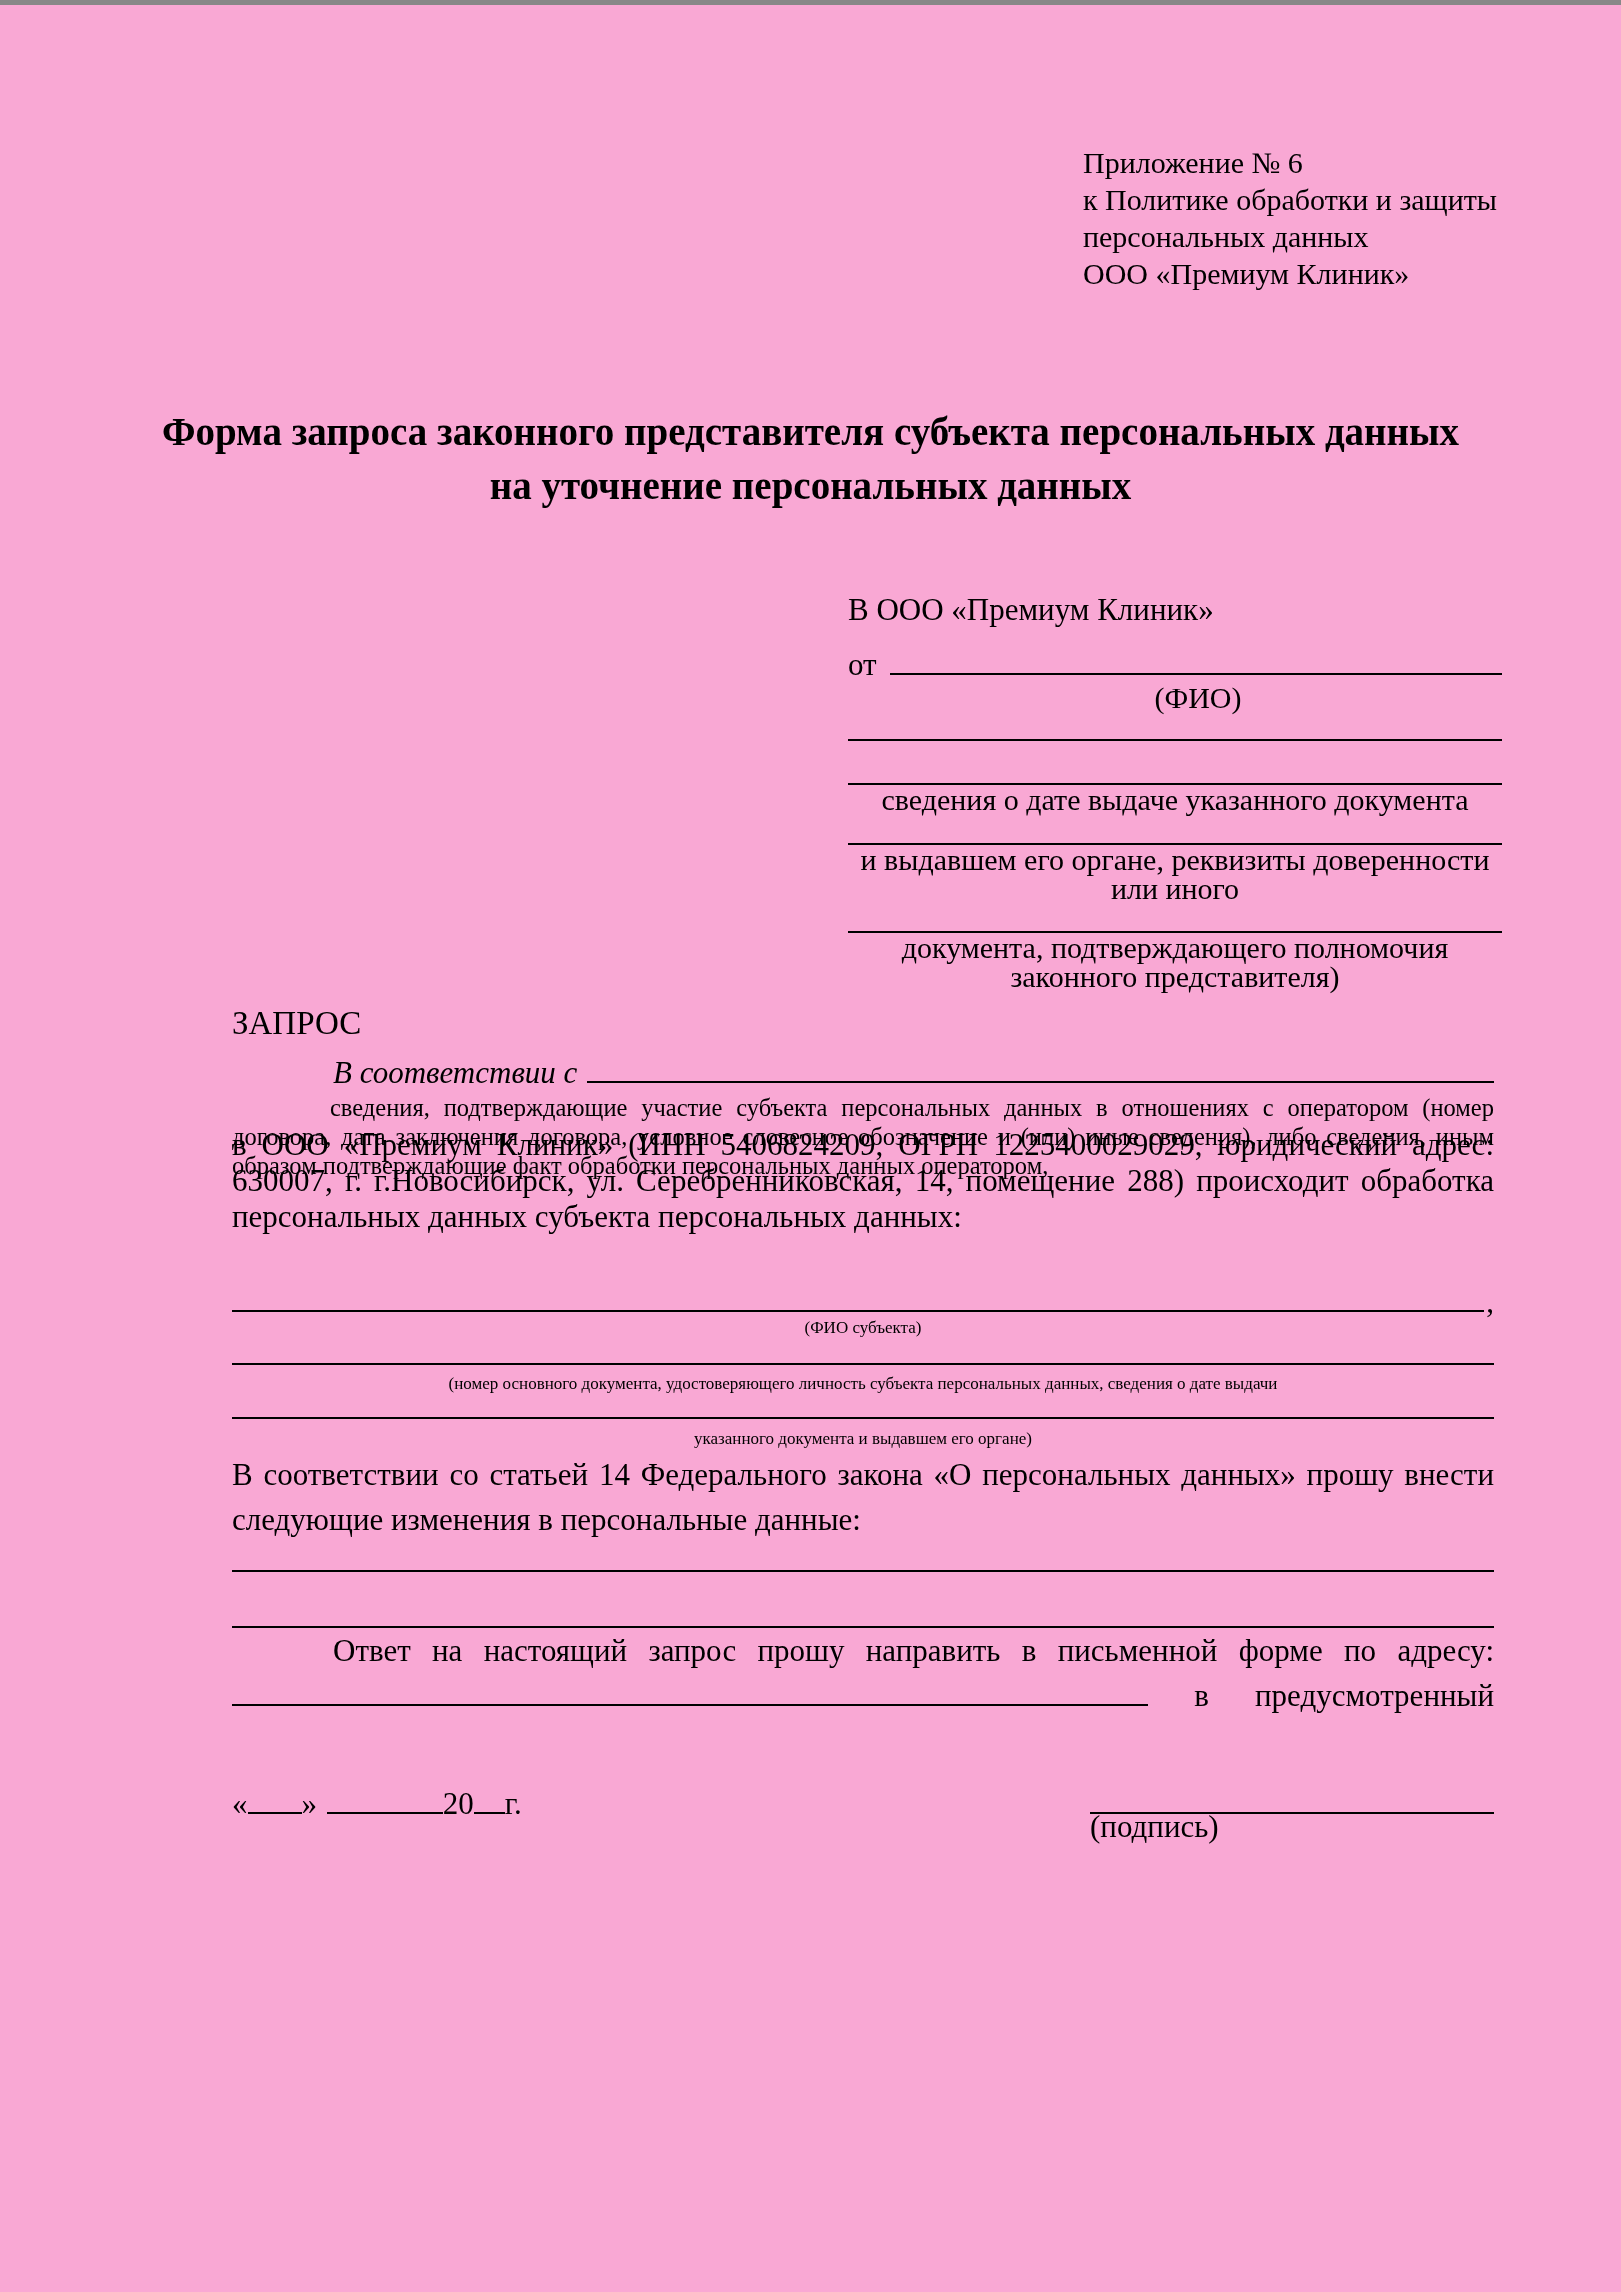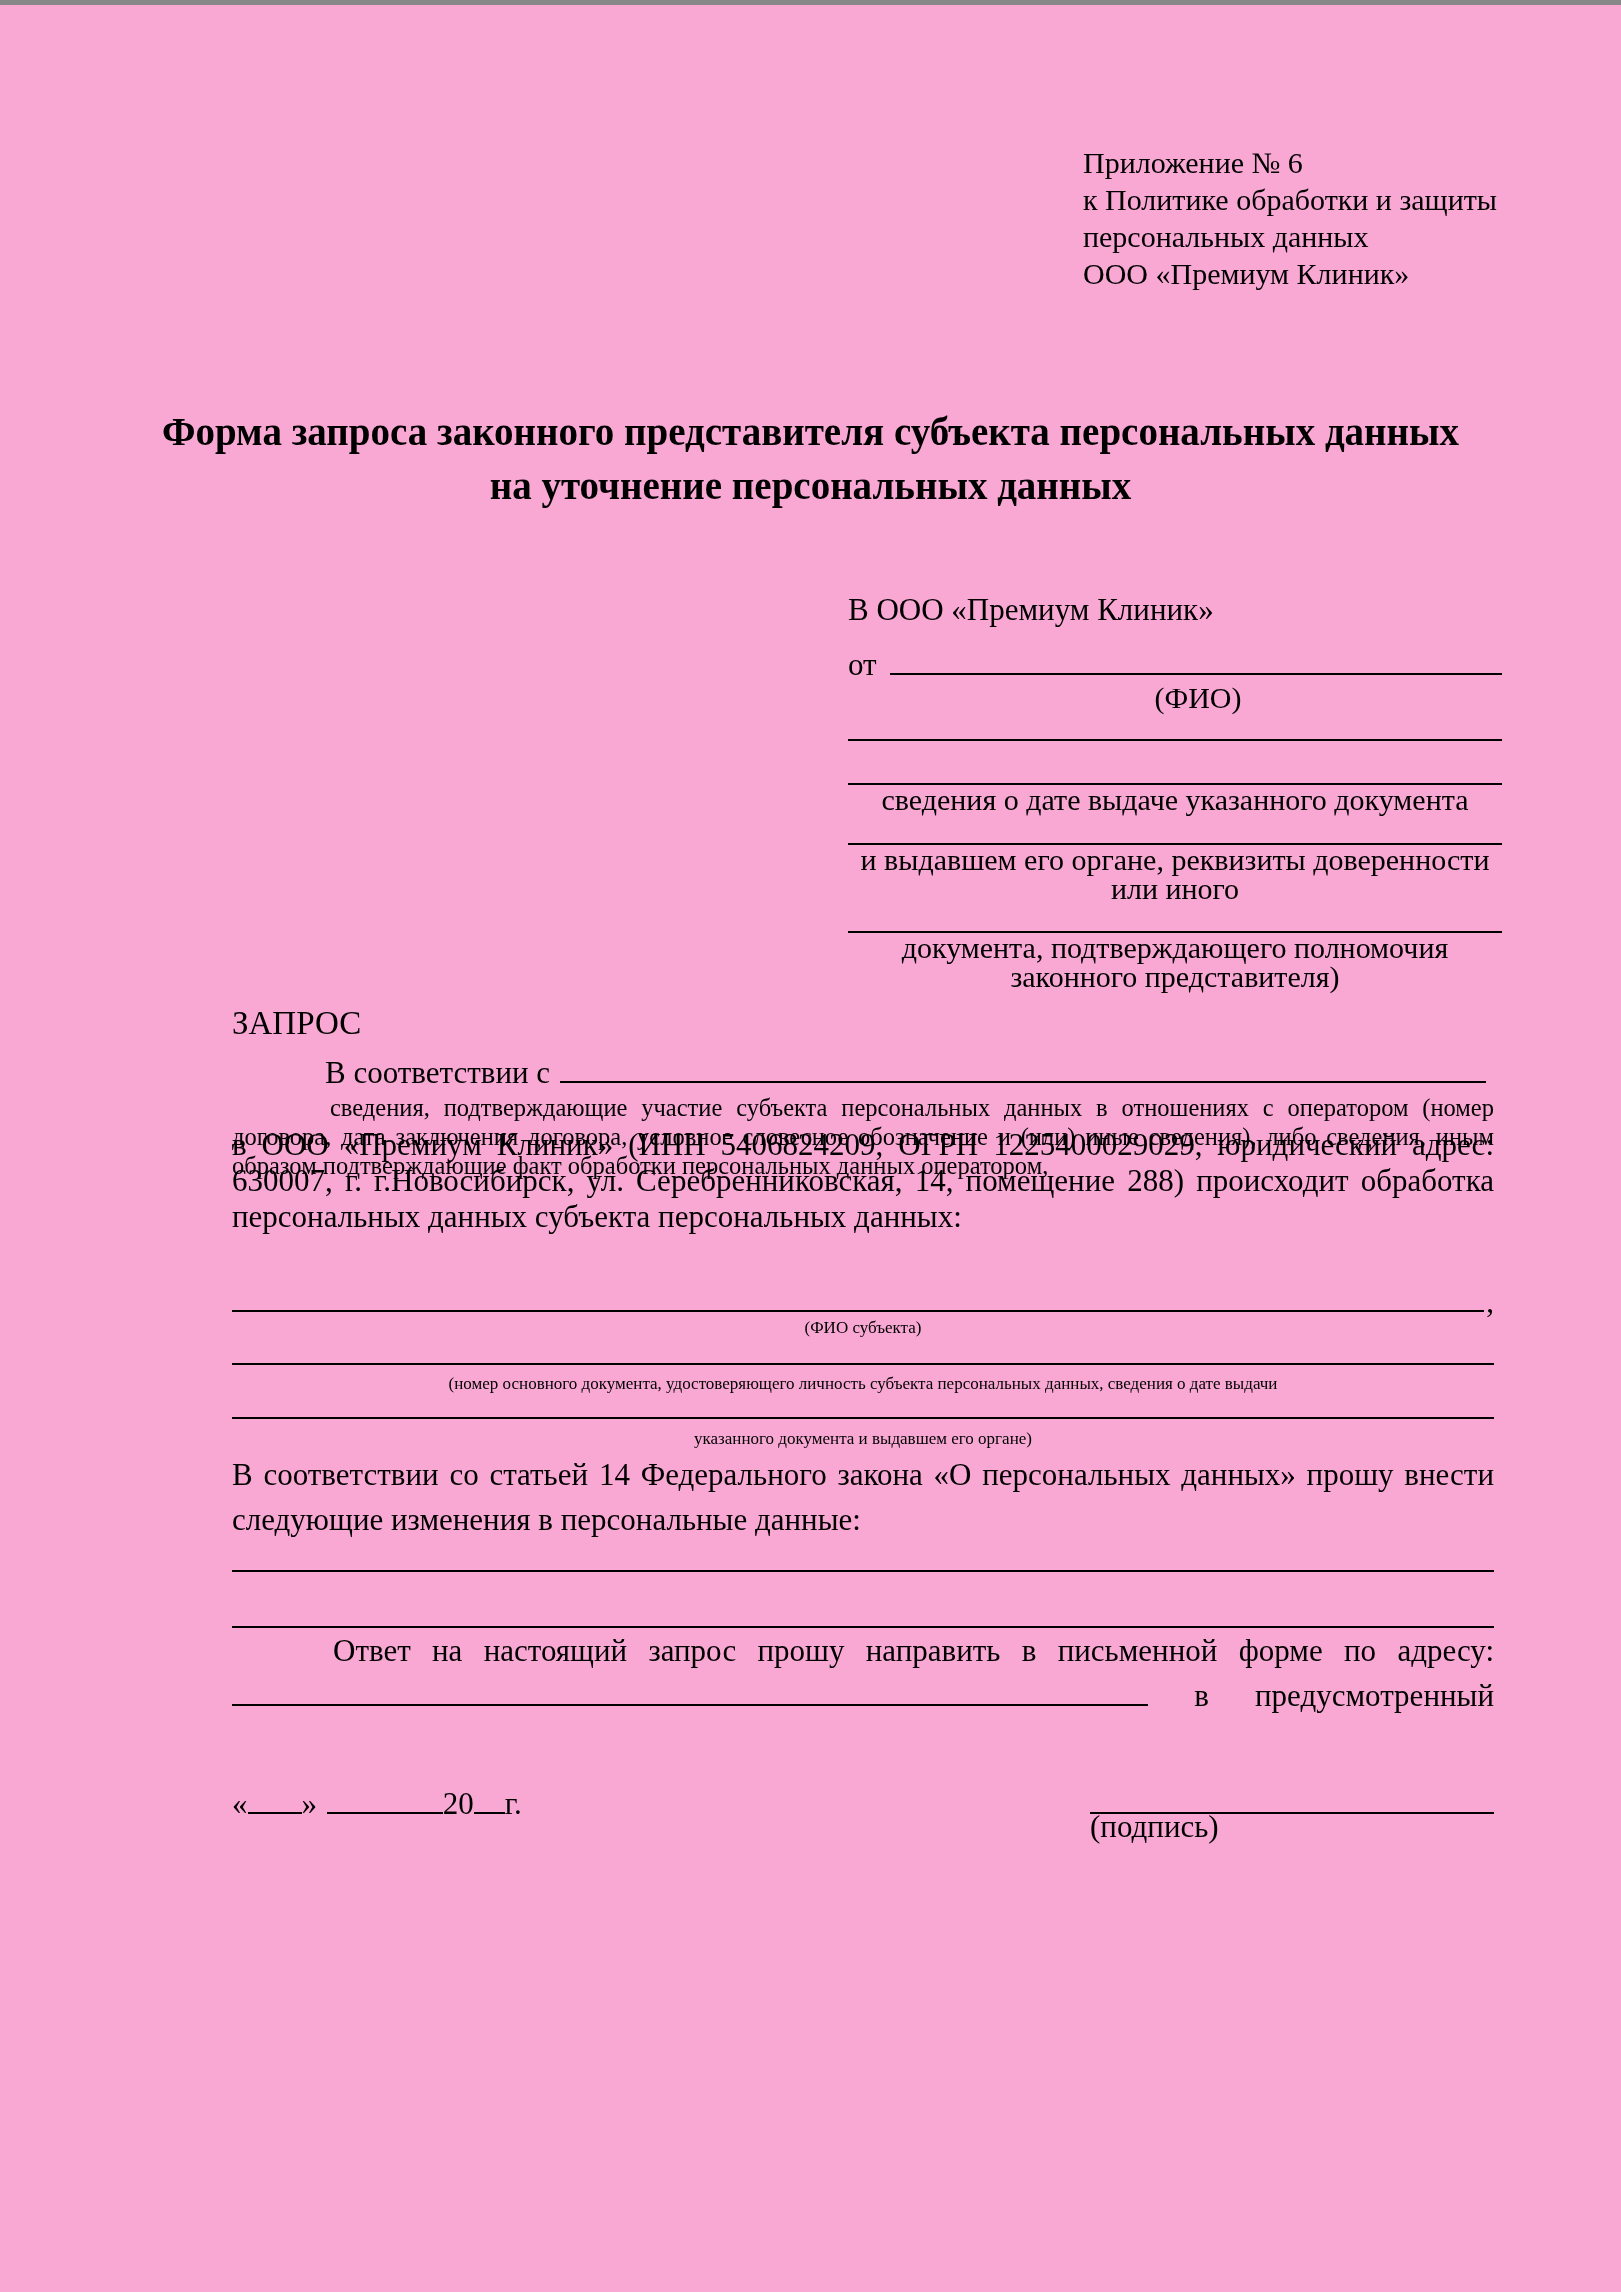--- a/index.html
+++ b/index.html
@@ -42,21 +42,21 @@
   .cap { font-size: 30px; line-height: 29px; text-align: center; }
   .fio-cap { padding-left: 46px; }
   .from-row { margin-top: 13.7px; }
   .r1 { margin-top: 27.4px; }
   .r2 { margin-top: 42px; }
   .r3 { margin-top: 29px; }
   .r4 { margin-top: 28px; }
 
   
   .zapros { left: 232px; top: 1000px; width: 1262px; text-align: left; font-size: 33px; }
-  .intro-row { left: 224px; top: 1045px; width: 1262px; display: flex; align-items: baseline; }
+  .intro-row { left: 232px; top: 1045px; width: 1262px; display: flex; align-items: baseline; font-style: italic; }
   .intro-row .lbl { margin-left: 101px; margin-right: 9.8px; white-space: nowrap; }
   .fine-print {
     left: 232px; top: 1088px; width: 1262px;
     font-size: 24.5px; line-height: 29px;
     text-align: justify; text-indent: 98px;
   }
   .operator-par { left: 232px; top: 1122px; width: 1262px; line-height: 36px; text-align: justify; }
   .fio-row { left: 232px; top: 1274px; width: 1262px; display: flex; align-items: baseline; }
   .fio-row .comma { margin-left: 2px; }
   .cap-row { left: 232px; width: 1262px; font-size: 17px; line-height: 29px; text-align: center; }

